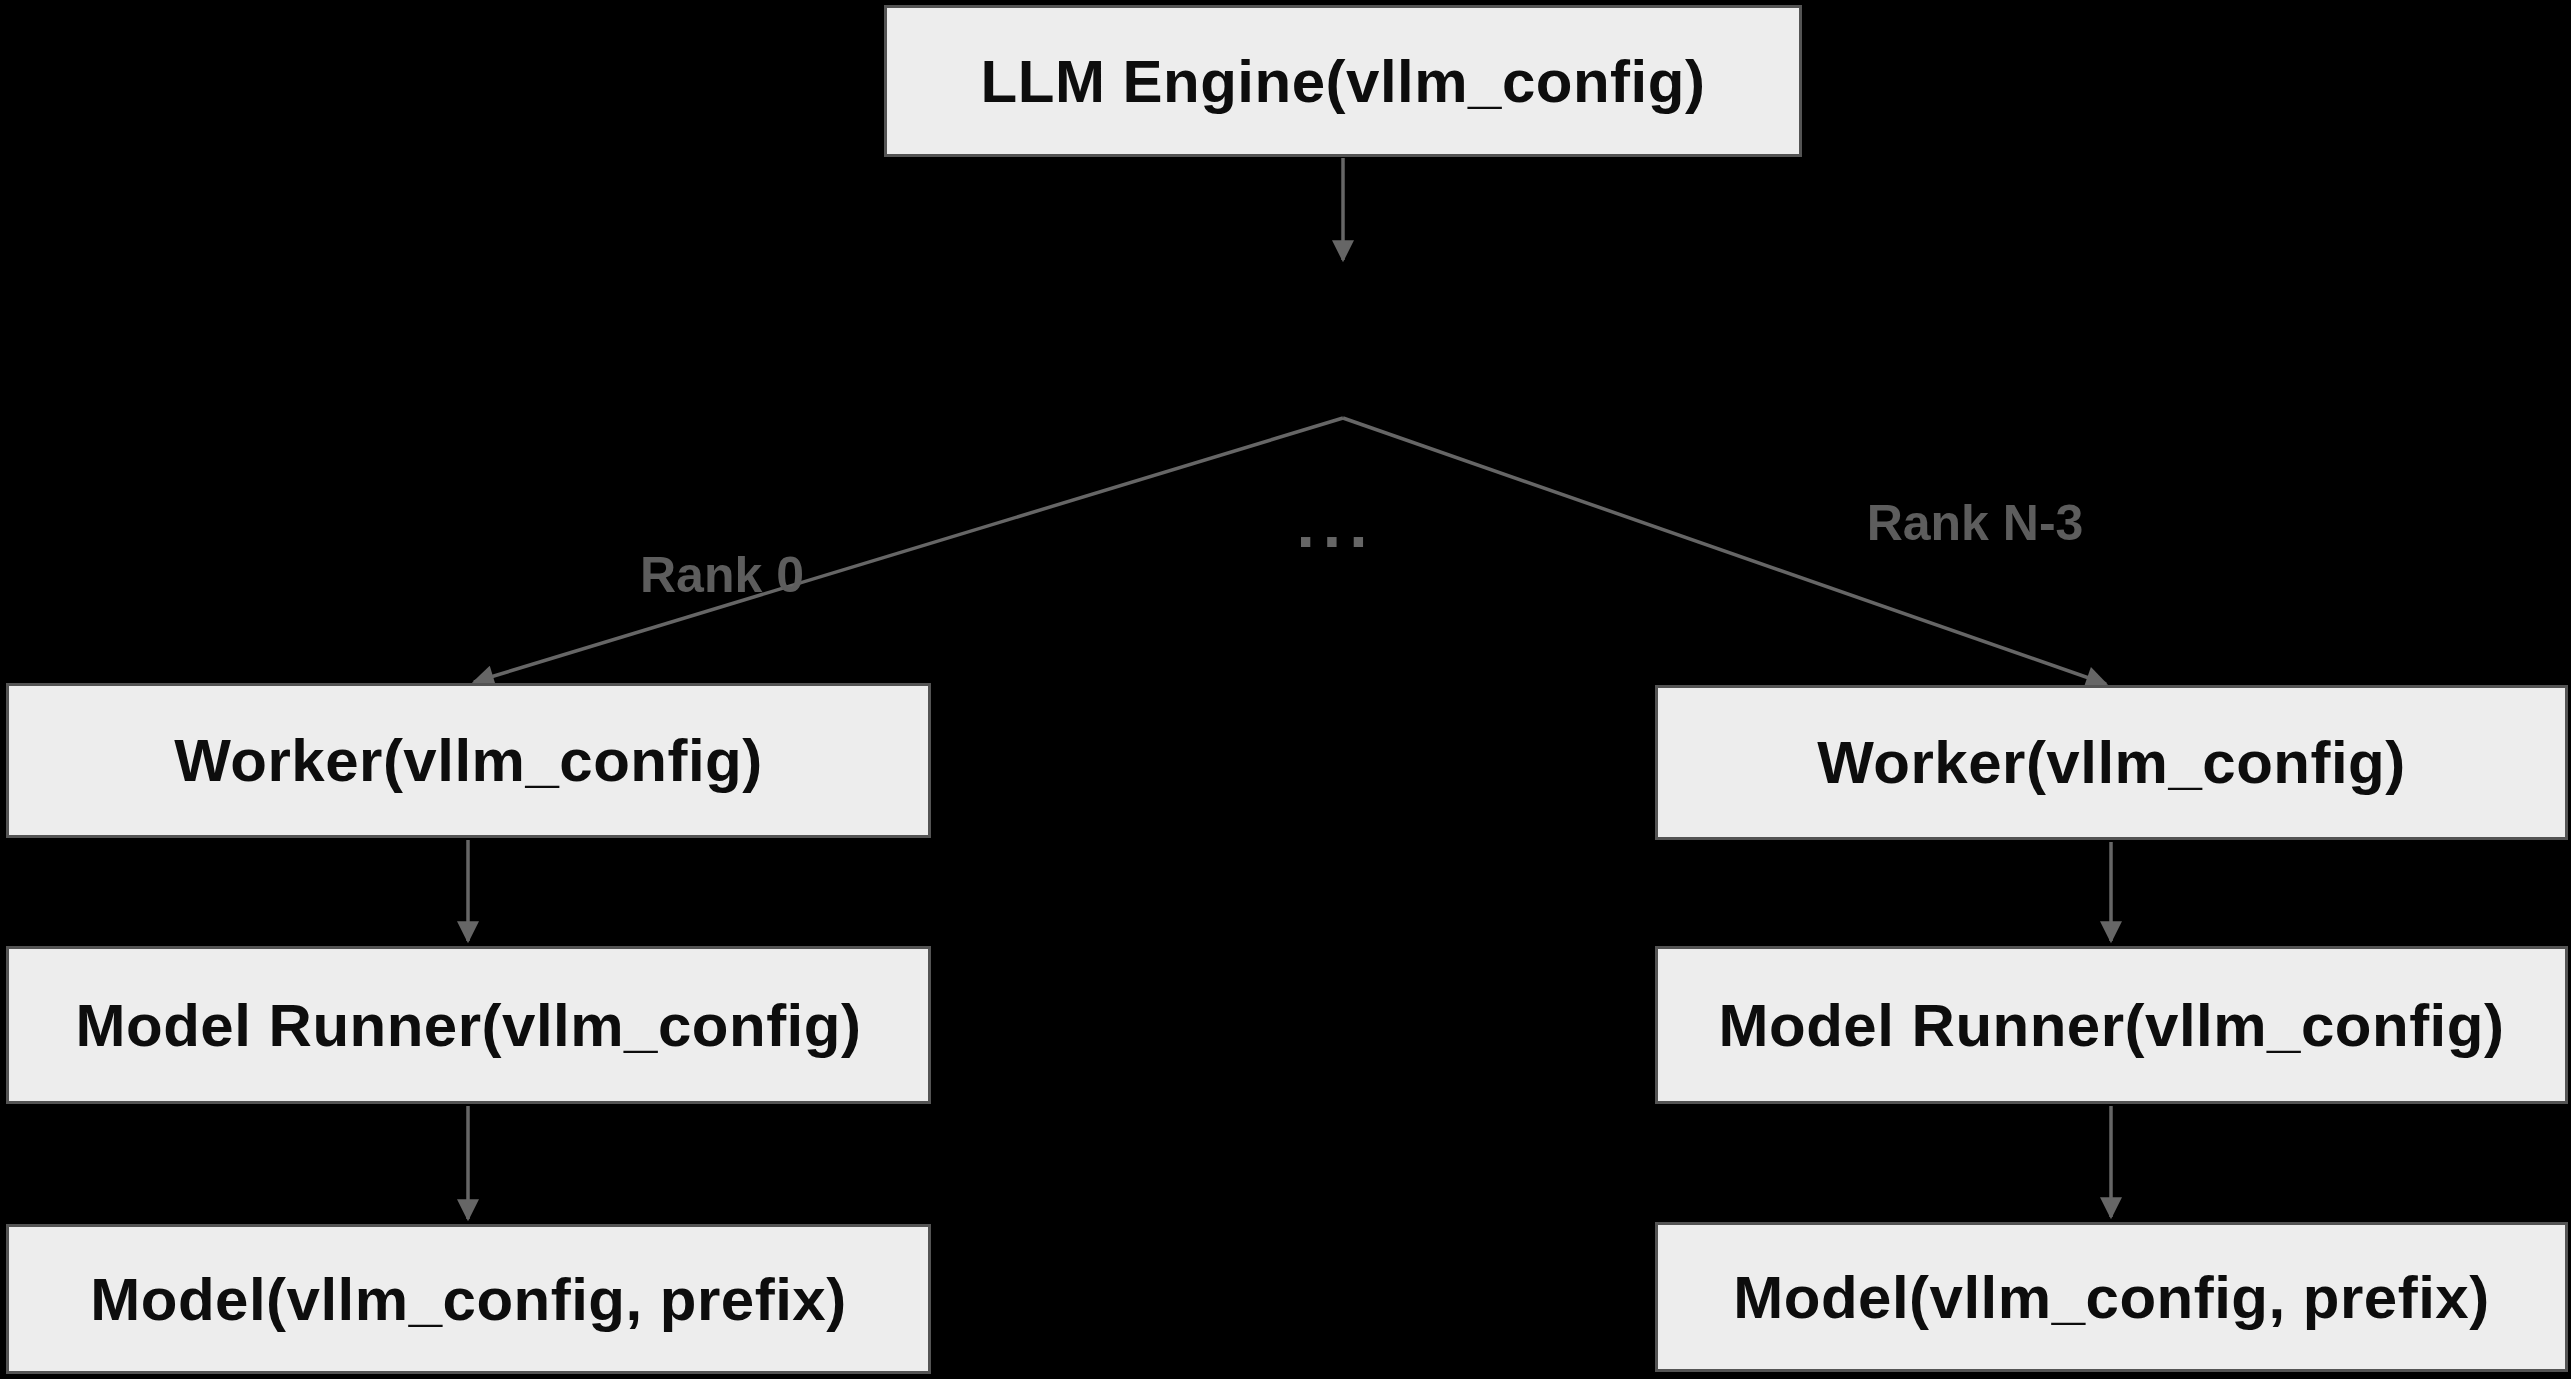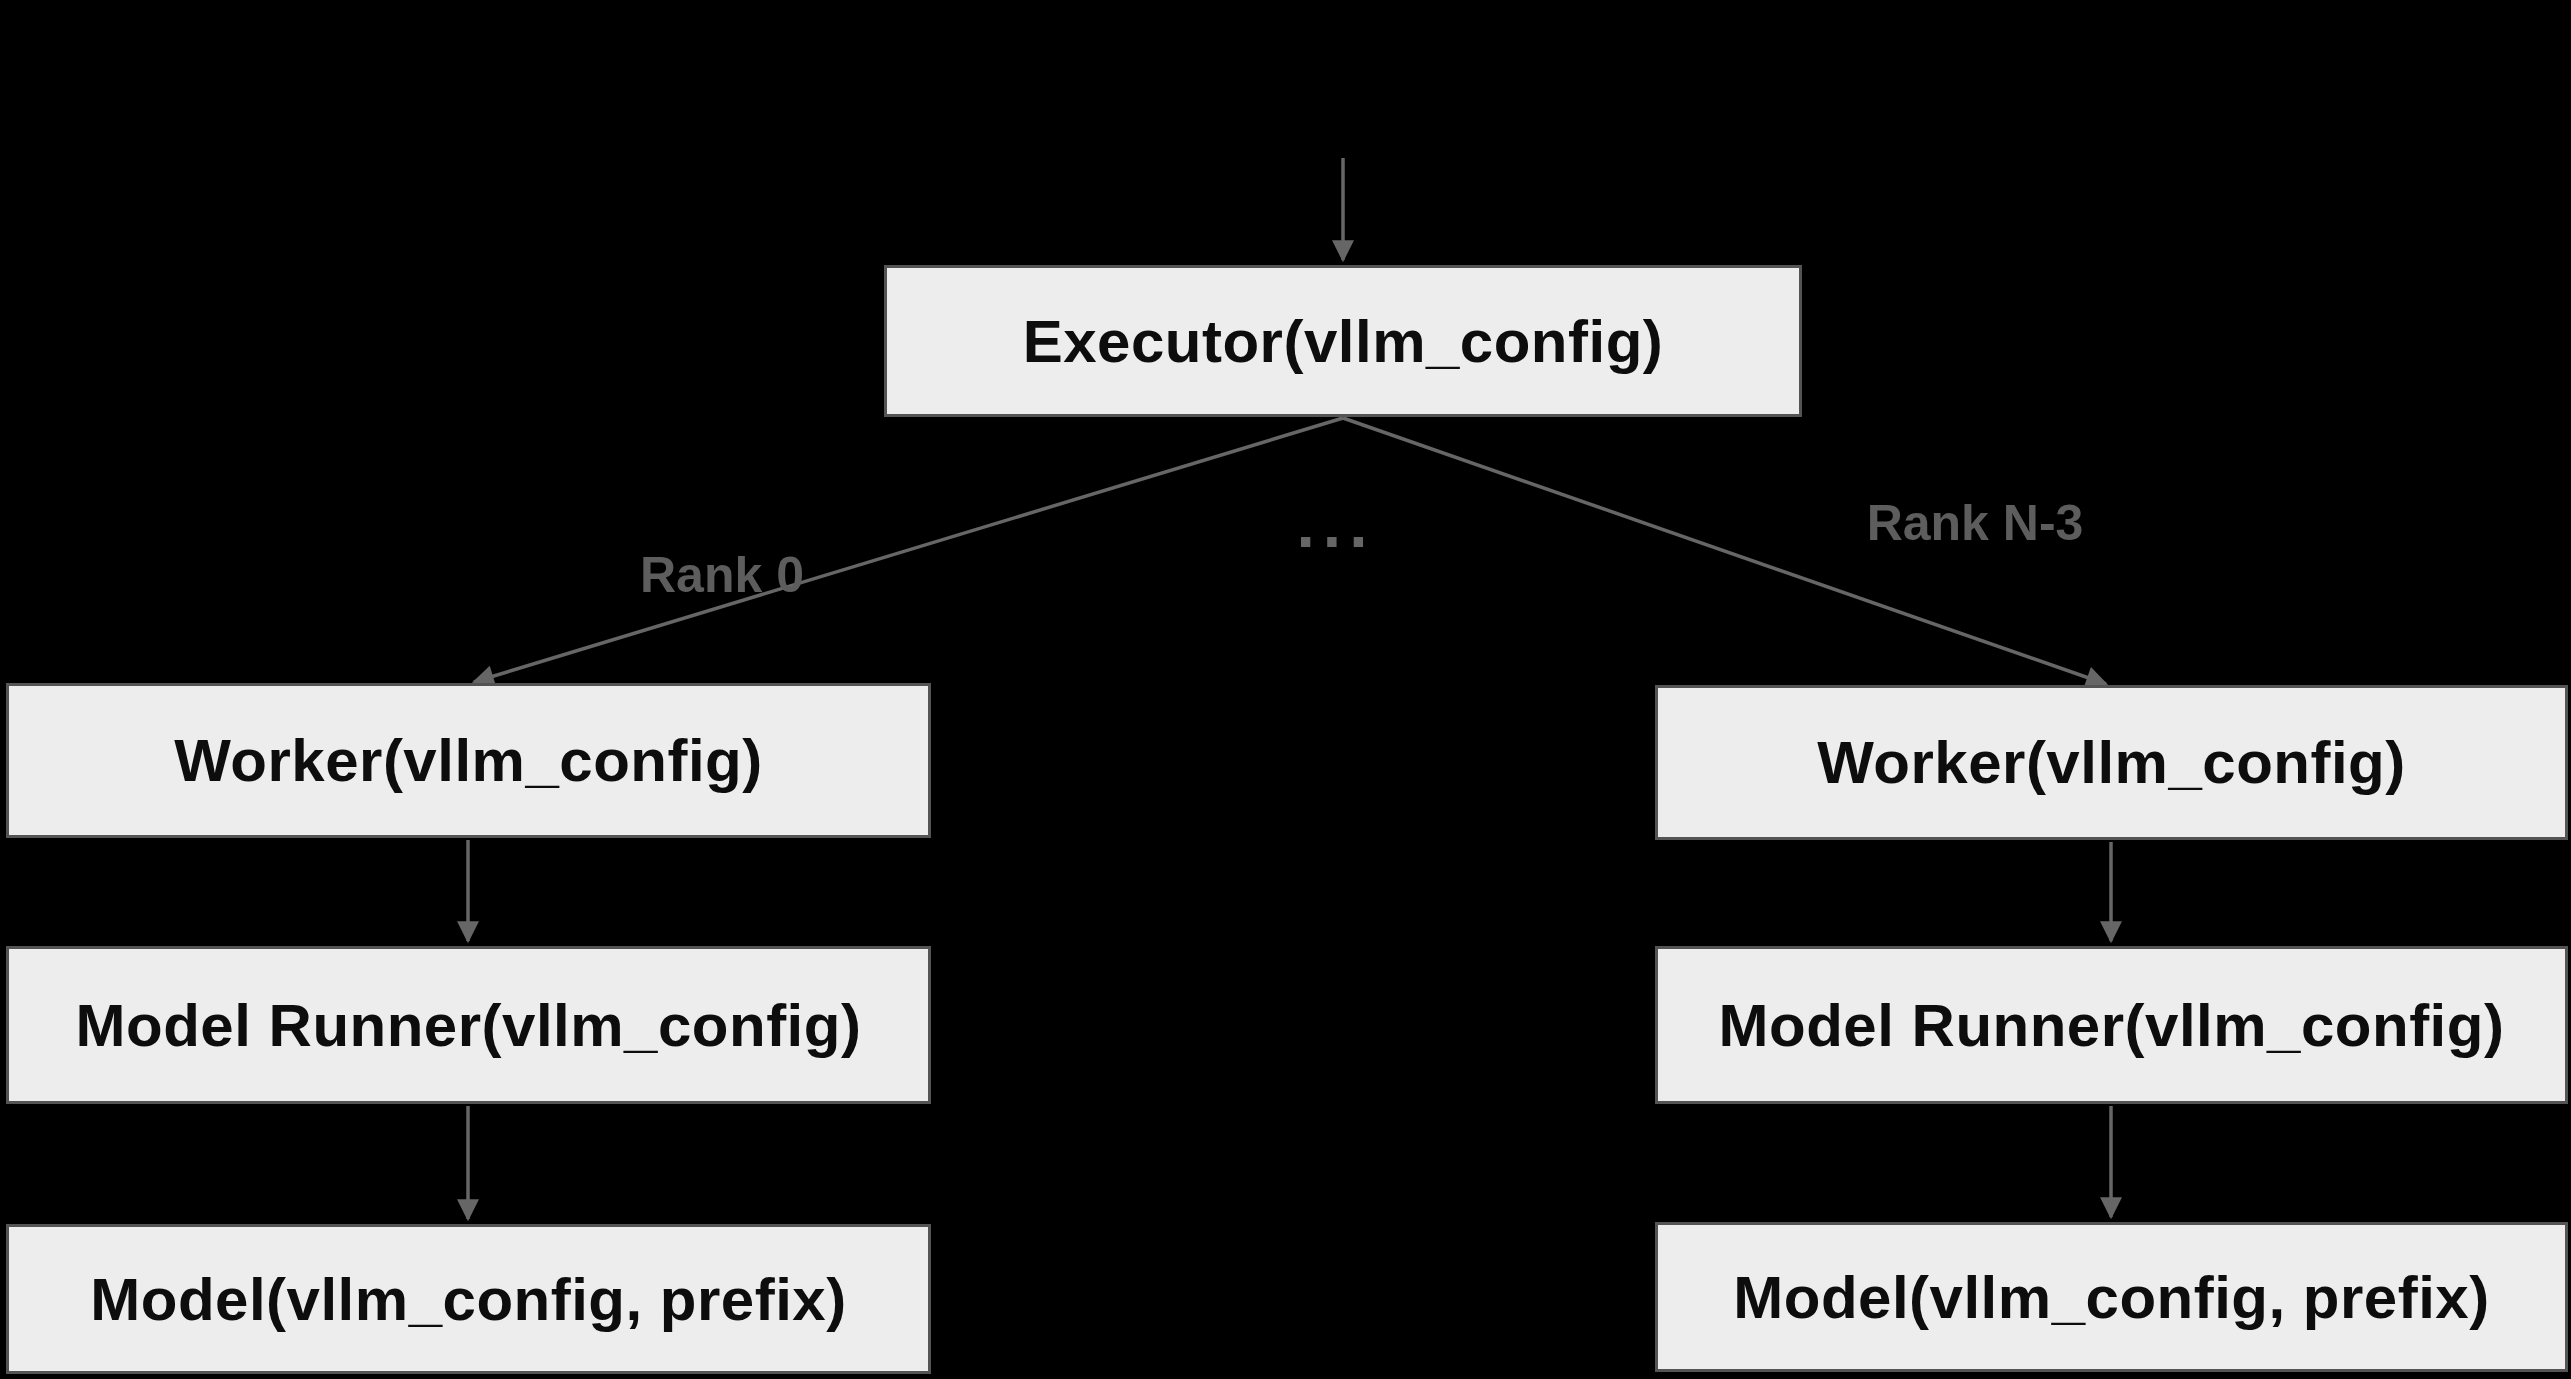--- a/index.html
+++ b/index.html
@@ -67,24 +67,24 @@
     </defs>
     <line x1="1343" y1="158" x2="1343" y2="260" stroke="#666666" stroke-width="3.5" marker-end="url(#arrow)"></line>
     <line x1="1343" y1="418" x2="474" y2="682" stroke="#666666" stroke-width="3.5" marker-end="url(#arrow)"></line>
     <line x1="1343" y1="418" x2="2106" y2="684" stroke="#666666" stroke-width="3.5" marker-end="url(#arrow)"></line>
     <line x1="468" y1="840" x2="468" y2="941" stroke="#666666" stroke-width="3.5" marker-end="url(#arrow)"></line>
     <line x1="468" y1="1106" x2="468" y2="1219" stroke="#666666" stroke-width="3.5" marker-end="url(#arrow)"></line>
     <line x1="2111" y1="842" x2="2111" y2="941" stroke="#666666" stroke-width="3.5" marker-end="url(#arrow)"></line>
     <line x1="2111" y1="1106" x2="2111" y2="1217" stroke="#666666" stroke-width="3.5" marker-end="url(#arrow)"></line>
   </svg>
 
+  <div class="node n-engine">
+    <span>LLM Engine(vllm_config)</span>
+  </div>
 
-  <div class="node n-executor">
-    <span>Executor(vllm_config)</span>
-  </div>
 
   <div class="node n-worker0">
     <span>Worker(vllm_config)</span>
   </div>
 
   <div class="node n-mr0">
     <span>Model Runner(vllm_config)</span>
   </div>
 
   <div class="node n-model0">

